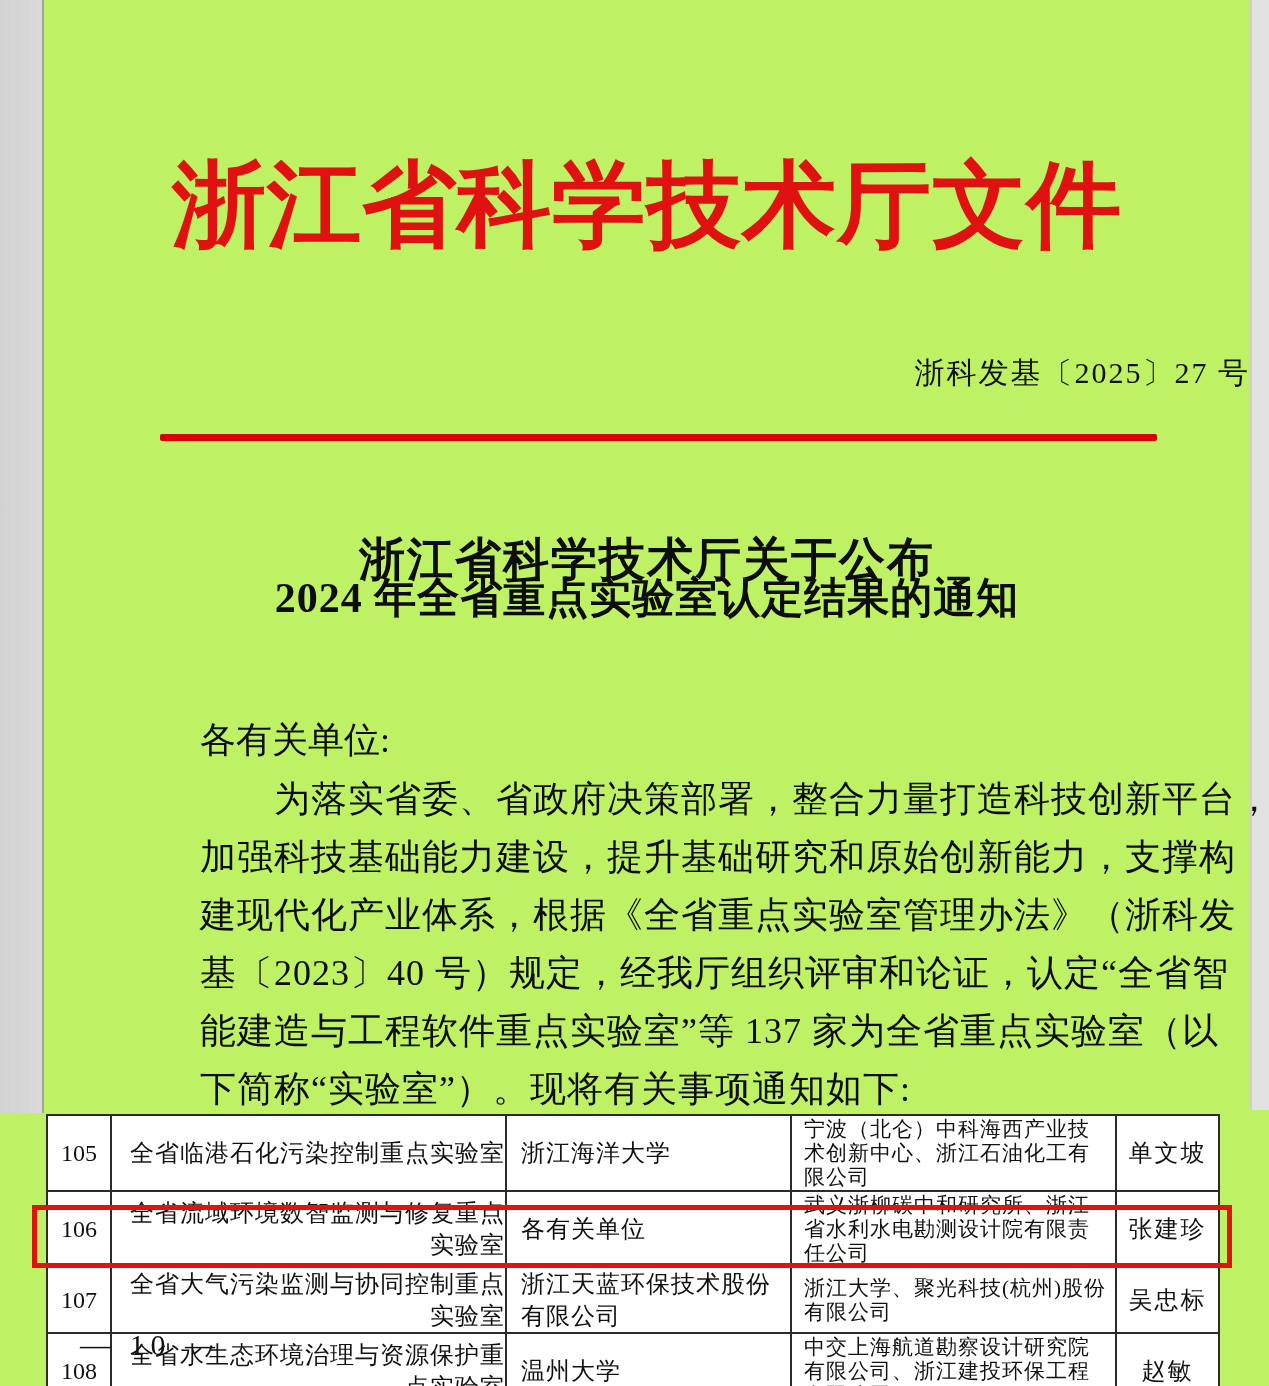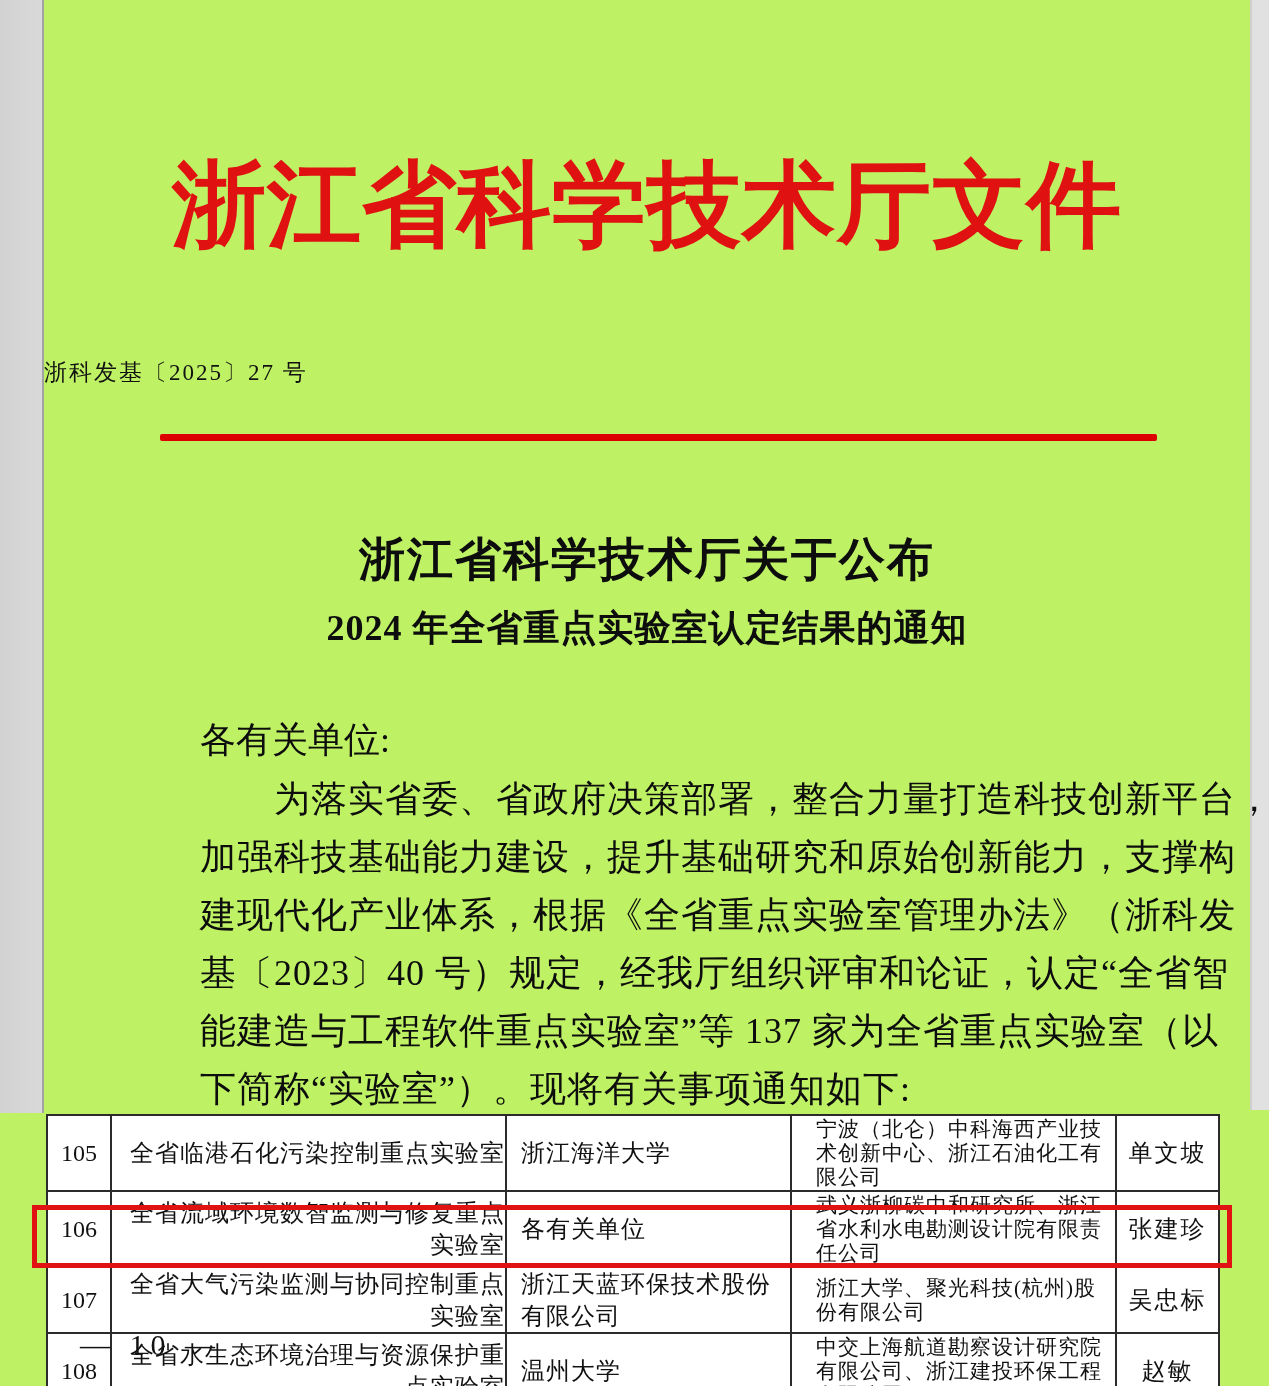--- a/index.html
+++ b/index.html
@@ -26,31 +26,31 @@
   }
   .red-title {
     position: absolute; left: 44px; top: 150px; width: 1206px;
     text-align: center;
     font-size: 94px; line-height: 110px; font-weight: bold;
     color: #e01111; letter-spacing: 1px;
     white-space: nowrap;
   }
   .doc-number {
     position: absolute; left: 44px; top: 352px; width: 1206px;
-    text-align: left;
-    font-size: 23px; line-height: 42px; color: #111;
+    text-align: right;
+    font-size: 30px; line-height: 42px; color: #111;
     letter-spacing: 2px;
   }
   .red-rule {
     position: absolute; left: 160px; top: 434px; width: 997px; height: 7px;
     background: #dd0000; border-radius: 2px;
   }
   .subtitle { position: absolute; left: 44px; width: 1206px; text-align: center; font-weight: bold; color: #0d0d0d; }
   .subtitle-1 { top: 530px; font-size: 46px; line-height: 60px; letter-spacing: 2px; }
-  .subtitle-2 { top: 598px; font-size: 36px; line-height: 60px; letter-spacing: 1px; }
+  .subtitle-2 { top: 568px; font-size: 42px; line-height: 60px; letter-spacing: 1px; }
   .salutation {
     position: absolute; left: 200px; top: 712px; width: 952px;
     font-size: 36px; line-height: 56px; color: #0d0d0d;
   }
   .body-block {
     position: absolute; left: 200px; top: 770px; width: 965px;
     font-size: 36px; line-height: 58px; color: #0d0d0d;
     letter-spacing: 1px;
   }
   .body-line { white-space: nowrap; }
@@ -64,21 +64,21 @@
   }
   .lab-table td {
     border: 2px solid #2b2b2b;
     vertical-align: middle;
     background: #ffffff;
   }
   .lab-table tr { height: 49px; }
   .c-no  { text-align: center; font-size: 24px; }
   .c-lab { text-align: right; padding-left: 14px; font-size: 24px; letter-spacing: 1px; }
   .c-inst{ text-align: left; padding-left: 14px; font-size: 24px; letter-spacing: 1px; }
-  .c-part{ text-align: left; padding: 1px 6px 1px 24px; font-size: 21px; line-height: 24px; letter-spacing: 1px; }
+  .c-part{ text-align: left; padding: 1px 6px 1px 12px; font-size: 21px; line-height: 24px; letter-spacing: 1px; }
   .c-dir { text-align: center; font-size: 24px; letter-spacing: 2px; }
   .highlight-box {
     position: absolute; left: 32px; top: 1205px; width: 1200px; height: 63px;
     border: 5px solid #e01212; background: transparent; z-index: 5;
   }
   .page-number {
     position: absolute; left: 80px; top: 1328px;
     font-size: 30px; letter-spacing: 6px; color: #111;
     white-space: nowrap;
   }

